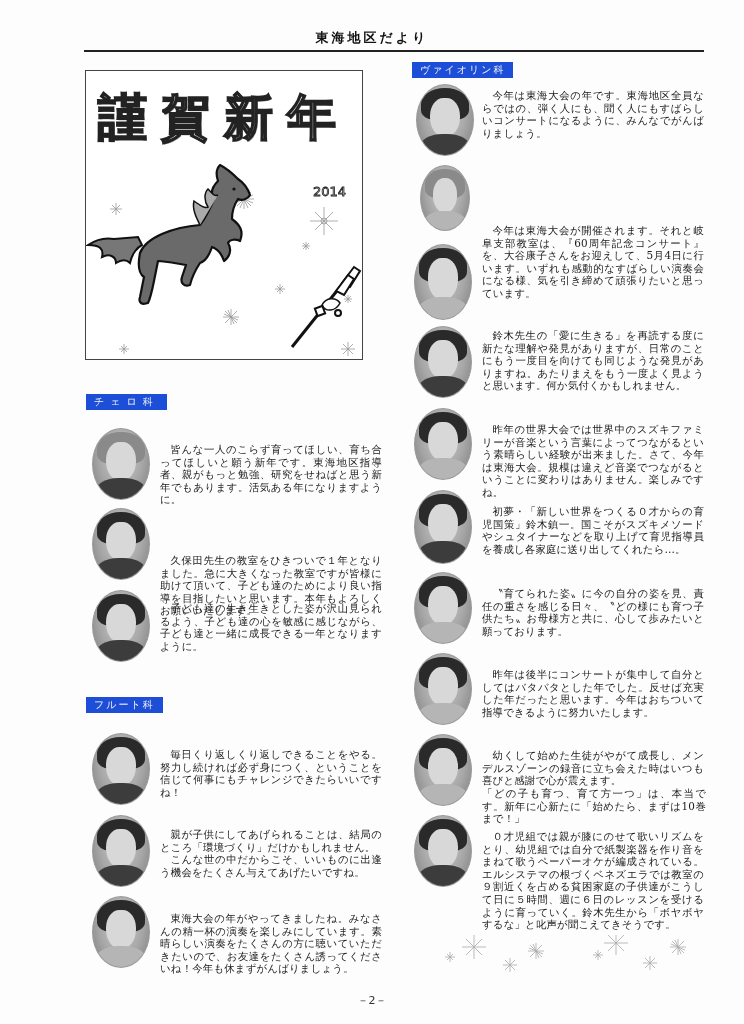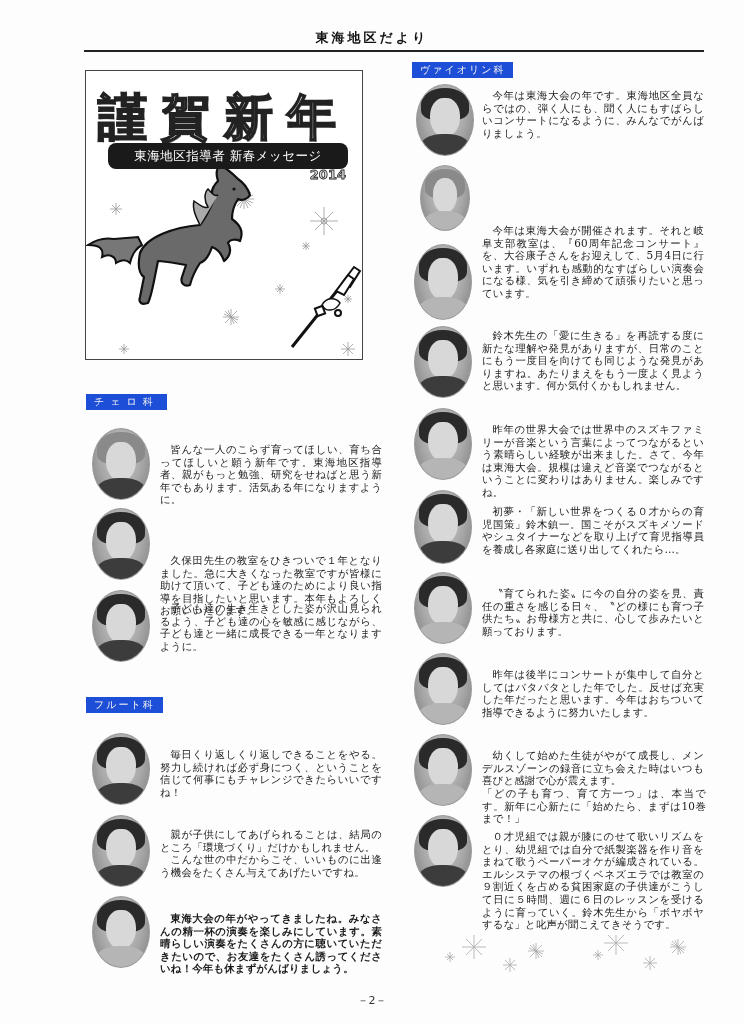--- a/index.html
+++ b/index.html
@@ -23,22 +23,22 @@
     letter-spacing: 14px; color: #fff;
     -webkit-text-stroke: 1.6px #222; text-shadow: 0 0 0 #222, 1px 1px 0 #888;
   }
   .hero-banner {
     position: absolute; left: 22px; top: 72px; width: 240px; height: 26px;
     background: #1a1a1a; border-radius: 8px; color: #fff;
     font-family: "DejaVu Sans", sans-serif; font-size: 12.5px; line-height: 26px;
     text-align: center; letter-spacing: 0.5px;
   }
   .hero-year {
-    position: absolute; right: 16px; top: 96px; font-family: "DejaVu Sans", sans-serif;
-    font-weight: bold; font-size: 13px; color: #ddd; -webkit-text-stroke: 0.8px #222;
+    position: absolute; right: 16px; top: 113px; font-family: "DejaVu Sans", sans-serif;
+    font-weight: normal; font-size: 13px; color: #ddd; -webkit-text-stroke: 0.8px #222;
   }
   .hero svg { position: absolute; left: 0; top: 0; }
 
   .section-tag {
     position: absolute; background: #1d4ed8; color: #f2f2f2;
     font-family: "DejaVu Sans", sans-serif; font-size: 10px; line-height: 16px;
     padding: 0 8px; height: 16px; letter-spacing: 2px;
   }
 
   .entry { position: absolute; }
@@ -113,21 +113,20 @@
     <g stroke="#111" stroke-width="2" fill="#fff">
       <line x1="206" y1="276" x2="262" y2="206" stroke-width="3"></line>
       <path d="M256 212 L268 196 L274 200 L264 216 Z"></path>
       <path d="M250 220 L262 204 L268 208 L258 224 Z"></path>
       <path d="M236 234 C240 226 250 226 254 232 C250 240 240 242 236 234 Z" stroke-width="1.5"></path>
       <rect x="230" y="236" width="8" height="8" transform="rotate(-20 234 240)"></rect>
       <circle cx="252" cy="242" r="3"></circle>
     </g>
   </svg>
   <div class="hero-title">謹賀新年</div>
-  <div class="hero-banner">東海地区指導者 新春メッセージ</div>
   <div class="hero-year">2014</div>
 </div>
 
 <div class="section-tag" style="left:412px; top:62px;">ヴァイオリン科</div>
 
 <div class="entry">
   <div class="photo" style="left:416px;top:84px;width:58px;height:72px;">
       <div class="hair"></div>
       <div class="face"></div>
       <div class="body"></div>
@@ -277,21 +276,21 @@
   <div class="msg" style="left:160px;top:853px;width:222px;">こんな世の中だからこそ、いいものに出逢う機会をたくさん与えてあげたいですね。</div>
 </div>
 
 <div class="entry">
   <div class="photo" style="left:92px;top:896px;width:58px;height:72px;">
       <div class="hair"></div>
       <div class="face"></div>
       <div class="body light"></div>
     </div>
 
-  <div class="msg" style="left:160px;top:912px;width:222px;font-weight:bold;">東海大会の年がやってきましたね。みなさんの精一杯の演奏を楽しみにしています。素晴らしい演奏をたくさんの方に聴いていただきたいので、お友達をたくさん誘ってくださいね！今年も休まずがんばりましょう。</div>
+  <div class="msg" style="left:160px;top:912px;width:222px;">東海大会の年がやってきましたね。みなさんの精一杯の演奏を楽しみにしています。素晴らしい演奏をたくさんの方に聴いていただきたいので、お友達をたくさん誘ってくださいね！今年も休まずがんばりましょう。</div>
 </div>
 
 <svg class="sparkles" width="260" height="50" viewBox="0 0 260 50">
   <g stroke="#aaa" stroke-width="0.8" fill="none">
     <g transform="translate(10,22)">
         <path d="M-5 0H5M0 -5V5M-3 -3L3 3M-3 3L3 -3"></path>
       </g>
     <g transform="translate(34,12)">
         <path d="M-12 0H12M0 -12V12M-8 -8L8 8M-8 8L8 -8"></path>
       </g>

